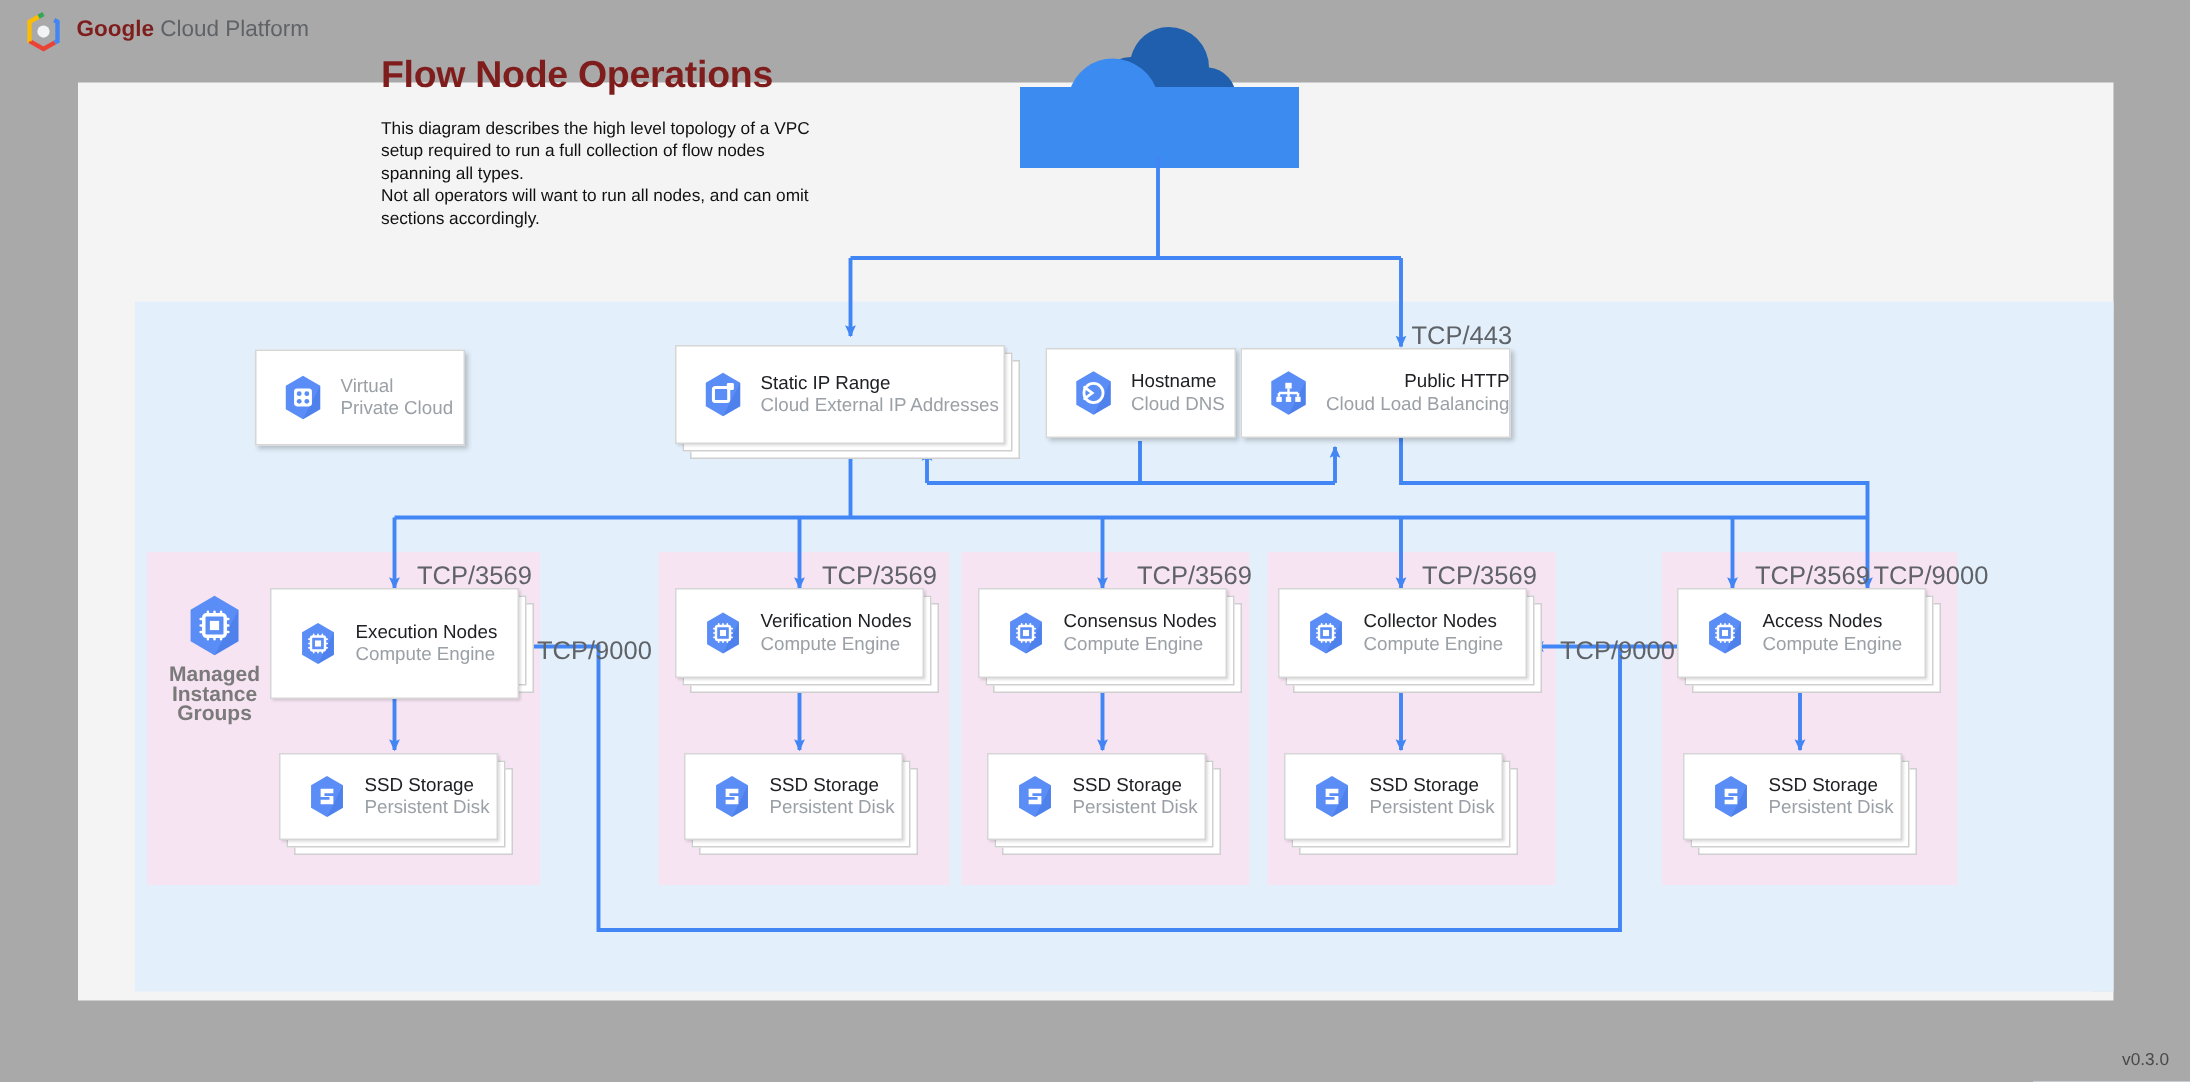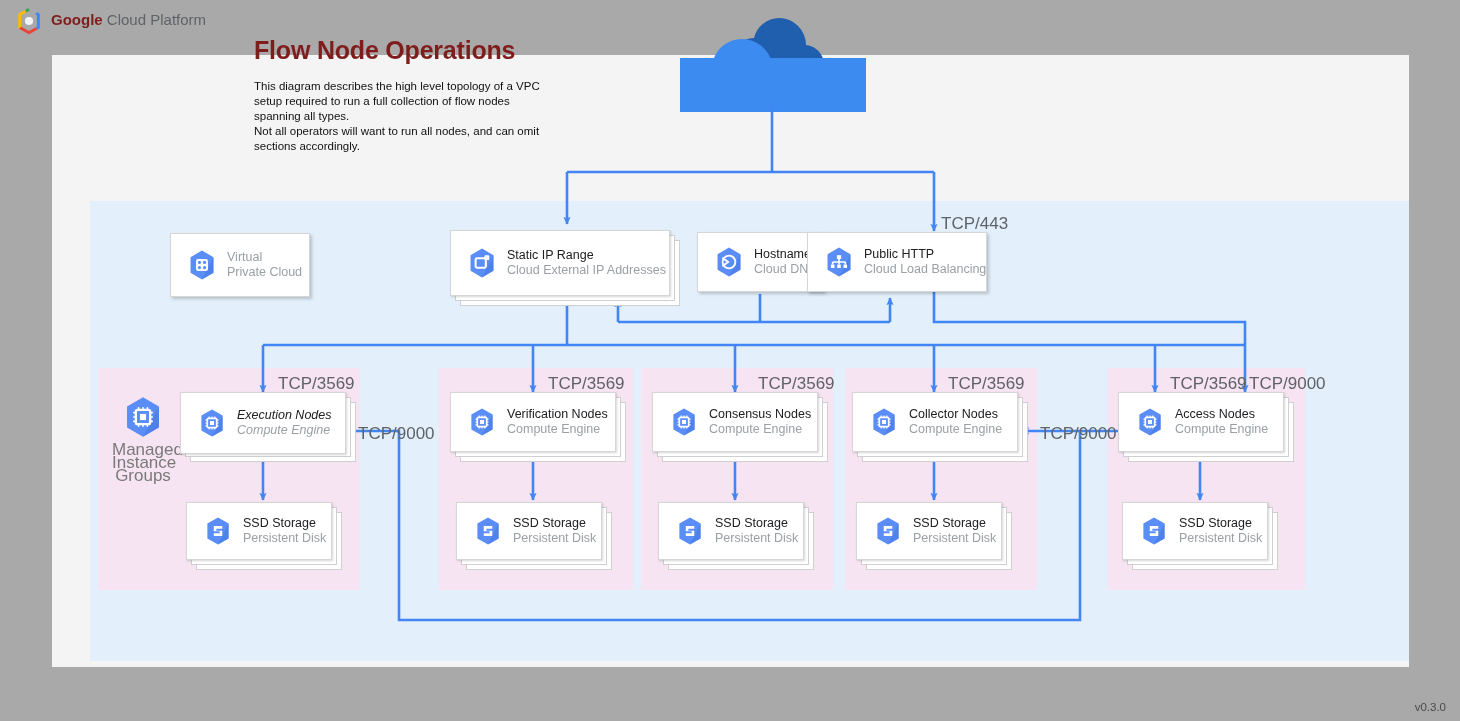--- a/index.html
+++ b/index.html
@@ -49,21 +49,21 @@
   .card.single .face{box-shadow:2px 2px 3px rgba(0,0,0,.20);}
   .card .ico{position:absolute;left:14px;top:50%;transform:translateY(-50%);width:34px;height:34px;}
   .card .txt{position:absolute;left:56px;top:50%;transform:translateY(-50%);line-height:15px;}
   .card .t1{font-size:12.5px;color:#202124;white-space:nowrap;}
   .card .t2{font-size:12.5px;color:#9aa0a6;white-space:nowrap;}
   .card.muted .t1{color:#9aa0a6;}
 
   
   .mig{position:absolute;text-align:center;}
   .mig .ico{width:44px;height:44px;margin:0 auto;display:block;}
-  .mig .lbl{margin-top:4px;font-size:17px;line-height:13px;color:#7a7a7a;font-weight:normal;}
+  .mig .lbl{margin-top:4px;font-size:14px;line-height:13px;color:#7a7a7a;font-weight:bold;}
 
   
   .port{position:absolute;font-size:17px;color:#5f6368;white-space:nowrap;}
 
   
   .version{position:absolute;right:14px;bottom:8px;font-size:11.5px;color:#4a4a4a;}
 </style>
 </head>
 <body>
 
@@ -198,21 +198,21 @@
         <circle cx="20" cy="20" r="7.5" fill="none" stroke="#fff" stroke-width="2.2"></circle>
         <path d="M13 15.5 L19 20 L13 24.5" fill="none" stroke="#fff" stroke-width="2.2" stroke-linecap="round"></path>
       </svg>
       <div class="txt">
         <div class="t1">Hostname</div>
         <div class="t2">Cloud DNS</div>
       </div>
     </div>
   </div>
 
-  <div class="card single" style="left:807px;top:232px;width:180px;height:68px;">
+  <div class="card single" style="left:827px;top:232px;width:180px;height:68px;text-align:right;">
     <div class="face" style="width:180px;height:60px;">
       <svg class="ico" viewBox="0 0 40 40">
         <path d="M20 3 L33.5 10.8 L33.5 29.2 L20 37 L6.5 29.2 L6.5 10.8 Z" fill="#5b8df6"></path>
         <path d="M20 37 L33.5 29.2 L33.5 10.8 Z" fill="#3f74e0" opacity=".45"></path>
         <rect x="17.5" y="12" width="5" height="4.5" fill="#fff"></rect>
         <path d="M20 16.5 L20 20 M12.5 20 L27.5 20 M12.5 20 L12.5 23 M20 20 L20 23 M27.5 20 L27.5 23" stroke="#fff" stroke-width="1.9" fill="none"></path>
         <rect x="10.5" y="23" width="4.2" height="4" fill="#fff"></rect>
         <rect x="17.9" y="23" width="4.2" height="4" fill="#fff"></rect>
         <rect x="25.3" y="23" width="4.2" height="4" fill="#fff"></rect>
       </svg>
@@ -237,21 +237,21 @@
       </g>
     </svg>
     <div class="lbl" style="white-space:pre-line;">Managed
 Instance
 Groups</div>
   </div>
 
   <div class="card" style="left:180px;top:392px;width:176px;height:60px;">
     <div class="stack2" style="width:166px;height:60px;"></div>
       <div class="stack1" style="width:166px;height:60px;"></div>
-    <div class="face" style="width:166px;height:62px;font-style:italic;">
+    <div class="face" style="width:166px;height:74px;">
       <svg class="ico" viewBox="0 0 40 40">
         <path d="M20 4 L32.5 11.2 L32.5 28.8 L20 36 L7.5 28.8 L7.5 11.2 Z" fill="#5b8df6"></path>
         <path d="M20 36 L32.5 28.8 L32.5 11.2 Z" fill="#3f74e0" opacity=".45"></path>
         <rect x="14.5" y="14.5" width="11" height="11" rx="1.4" fill="none" stroke="#fff" stroke-width="1.9"></rect>
         <rect x="17.6" y="17.6" width="4.8" height="4.8" fill="#fff"></rect>
         <g stroke="#fff" stroke-width="1.3" stroke-linecap="round">
           <path d="M16.6 12.8 L16.6 14.4 M20 12.8 L20 14.4 M23.4 12.8 L23.4 14.4"></path>
           <path d="M16.6 25.6 L16.6 27.2 M20 25.6 L20 27.2 M23.4 25.6 L23.4 27.2"></path>
           <path d="M12.8 16.6 L14.4 16.6 M12.8 20 L14.4 20 M12.8 23.4 L14.4 23.4"></path>
           <path d="M25.6 16.6 L27.2 16.6 M25.6 20 L27.2 20 M25.6 23.4 L27.2 23.4"></path>

